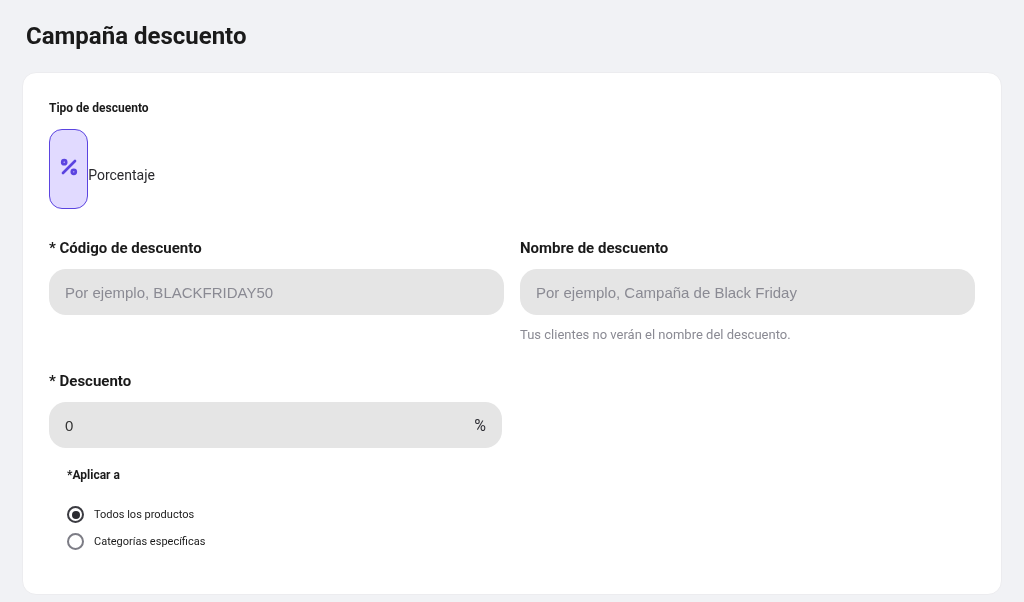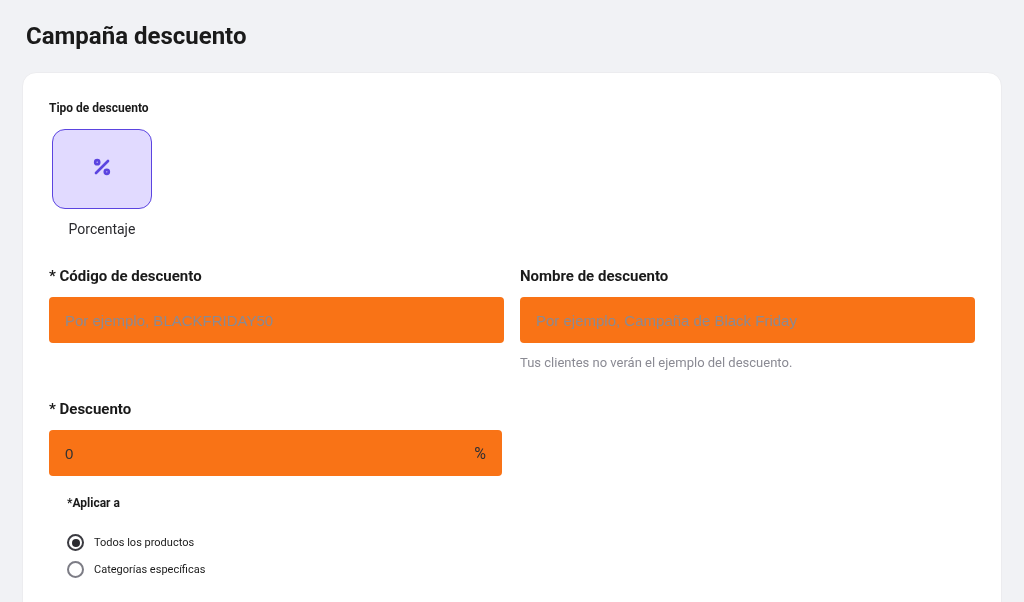--- a/index.html
+++ b/index.html
@@ -26,21 +26,21 @@
     .section-label {
       font-size: 12px;
       font-weight: 700;
       color: #1a1a1a;
       margin-bottom: 14px;
     }
     
     .tile-row { display: flex; gap: 18px; }
     .tile {
       display: flex;
-      flex-direction: column;
+      flex-direction: row;
       align-items: center;
       width: 106px;
     }
     .tile-box {
       width: 100px;
       height: 80px;
       border-radius: 13px;
       border: 1px solid #d7d7dd;
       background: #fff;
       display: flex;
@@ -67,22 +67,22 @@
     .field-label {
       font-size: 15px;
       font-weight: 700;
       margin-bottom: 12px;
       color: #1a1a1a;
     }
     .text-input {
       width: 100%;
       height: 46px;
       border: none;
-      border-radius: 4px;
-      background: #f97316;
+      border-radius: 17px;
+      background: #e5e5e5;
       padding: 0 16px;
       font-size: 15px;
       color: #333;
     }
     .text-input::placeholder { color: #8a8a93; }
     .helper {
       font-size: 13px;
       color: #8a8a93;
       margin-top: 12px;
     }
@@ -144,21 +144,21 @@
   </div>
 
   <div class="form-row">
     <div class="form-col">
       <div class="field-label">* Código de descuento</div>
       <input class="text-input" type="text" placeholder="Por ejemplo, BLACKFRIDAY50" style="">
     </div>
     <div class="form-col">
       <div class="field-label">Nombre de descuento</div>
       <input class="text-input" type="text" placeholder="Por ejemplo, Campaña de Black Friday" style="">
-      <div class="helper">Tus clientes no verán el ejemplo del descuento.</div>
+      <div class="helper">Tus clientes no verán el nombre del descuento.</div>
     </div>
   </div>
 
   <div class="discount-row">
     <div class="field-label">* Descuento</div>
     <div class="discount-input-wrap">
       <input class="text-input" type="text" style="padding-right: 40px;" value="0">
       <span class="discount-suffix">%</span>
     </div>
 

